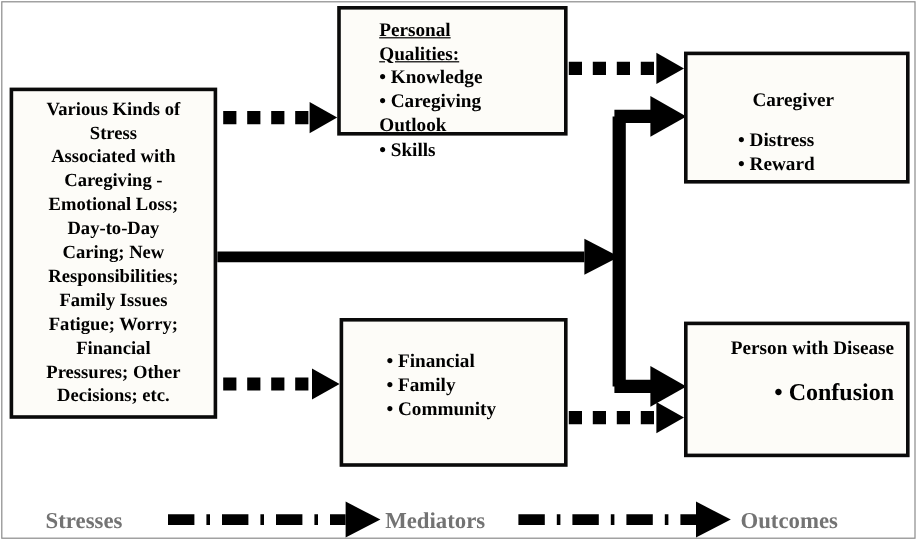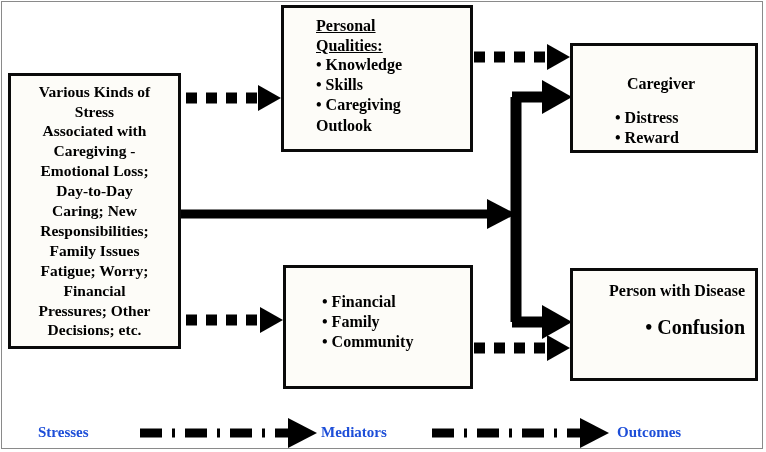--- a/index.html
+++ b/index.html
@@ -68,21 +68,21 @@
     padding: 4px 6px;
   }
   #box-stress .box-title {
     font-size: 15.5px;
     line-height: 1.285;
     white-space: pre-line;
   }
 
   
   #box-qualities {
-    left: 281px; top: 5px; width: 192px; height: 147px;
+    left: 281px; top: 5px; width: 192px; height: 108px;
     padding: 8px 10px 8px 32px;
     justify-content: flex-start;
   }
   #box-qualities .box-title { font-size: 16px; white-space: pre-line; }
   #box-qualities .bullets { font-size: 16px; }
 
   
   #box-resources {
     left: 283px; top: 265px; width: 190px; height: 124px;
     padding: 10px 10px 8px 36px;
@@ -114,23 +114,23 @@
   #wires {
     position: absolute;
     left: 0; top: 0;
     width: 766px; height: 452px;
     pointer-events: none;
   }
 
   
   .legend-label {
     position: absolute;
-    font-size: 15px;
-    font-weight: bold;
-    color: #1d4ed8;
+    font-size: 19px;
+    font-weight: bold;
+    color: #737373;
     white-space: nowrap;
   }
   #legend-stresses  { left: 38px;  top: 424px; }
   #legend-mediators { left: 321px; top: 424px; }
   #legend-outcomes  { left: 617px; top: 424px; }
 </style>
 </head>
 <body>
 
 <div id="canvas">
@@ -202,23 +202,23 @@
 Financial
 Pressures; Other
 Decisions; etc.</div>
   </div>
 
   <div class="box" id="box-qualities">
     <div class="box-title underlined">Personal
 Qualities:</div>
     <ul class="bullets">
       <li>Knowledge</li>
-      <li>Skills</li>
       <li>Caregiving
  Outlook</li>
+      <li>Skills</li>
     </ul>
   </div>
 
   <div class="box" id="box-resources">
     <ul class="bullets">
       <li>Financial</li>
       <li>Family</li>
       <li>Community</li>
     </ul>
   </div>

